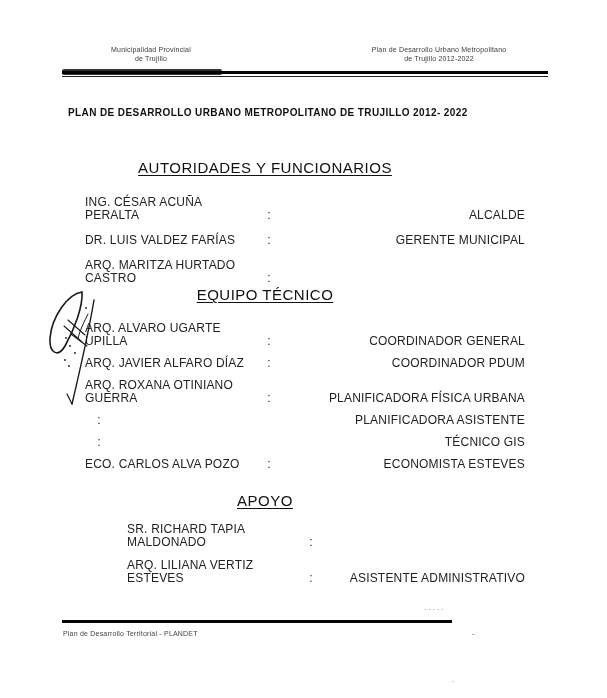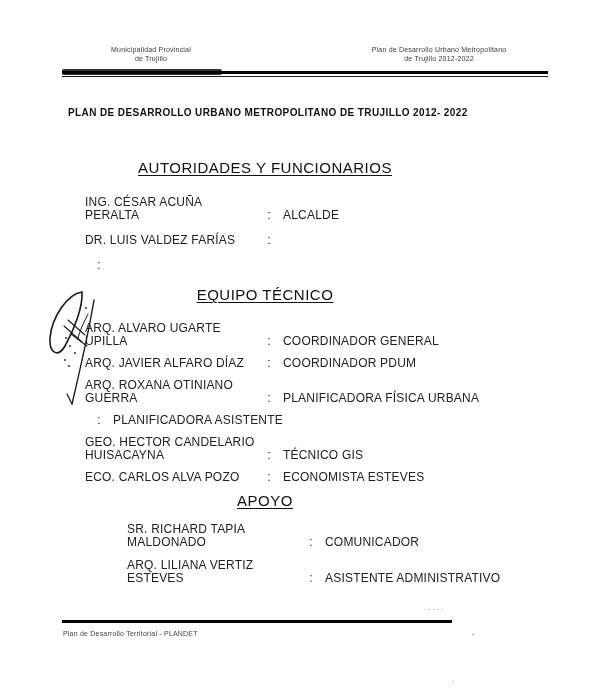--- a/index.html
+++ b/index.html
@@ -36,21 +36,21 @@
   .rows{position:absolute;left:85px;width:440px;}
   .rows.autoridades{top:196px;}
   .rows.equipo{top:322px;}
   .rows.apoyo{top:523px;}
   .row{display:flex;align-items:flex-end;margin-bottom:12px;font-size:12px;letter-spacing:.2px;color:#222;line-height:13px;}
   .rows.autoridades .row{margin-bottom:12px;}
   .rows.equipo .row{margin-bottom:9px;}
   .rows.apoyo .row{margin-bottom:10px;margin-left:42px;}
   .cell-name{width:170px;white-space:pre-line;}
   .cell-sep{width:28px;text-align:center;}
-  .cell-role{flex:1;}
+  .cell-role{flex:1;text-align:right;}
   
   .signature{position:absolute;left:42px;top:280px;width:70px;height:140px;pointer-events:none;}
   
   .foot-dots{position:absolute;left:424px;top:606px;font-size:7px;color:#777;letter-spacing:2px;}
   .foot-rule{position:absolute;left:62px;top:620px;width:390px;height:3px;background:#050505;}
   .foot-text{position:absolute;left:63px;top:630px;font-size:7px;color:#444;letter-spacing:.2px;}
   .foot-pagemark{position:absolute;left:472px;top:629px;font-size:8px;color:#555;}
   .bottom-artifact{position:absolute;left:452px;top:678px;font-size:7px;color:#666;}
 </style>
 </head>
@@ -75,22 +75,24 @@
   <div class="sec-head autoridades">AUTORIDADES Y FUNCIONARIOS</div>
   <div class="rows autoridades">
     <div class="row">
       <div class="cell-name">ING. CÉSAR ACUÑA PERALTA</div>
       <div class="cell-sep">:</div>
       <div class="cell-role">ALCALDE</div>
     </div>
     <div class="row">
       <div class="cell-name">DR. LUIS VALDEZ FARÍAS</div>
       <div class="cell-sep">:</div>
+      <div class="cell-role">GERENTE MUNICIPAL</div>
     </div>
     <div class="row">
+      <div class="cell-name">ARQ. MARITZA HURTADO CASTRO</div>
       <div class="cell-sep">:</div>
     </div>
   </div>
 
   <div class="sec-head equipo">EQUIPO TÉCNICO</div>
   <div class="rows equipo">
     <div class="row">
       <div class="cell-name">ARQ. ALVARO UGARTE UPILLA</div>
       <div class="cell-sep">:</div>
       <div class="cell-role">COORDINADOR GENERAL</div>
@@ -103,38 +105,35 @@
     <div class="row">
       <div class="cell-name">ARQ. ROXANA OTINIANO GUERRA</div>
       <div class="cell-sep">:</div>
       <div class="cell-role">PLANIFICADORA FÍSICA URBANA</div>
     </div>
     <div class="row">
       <div class="cell-sep">:</div>
       <div class="cell-role">PLANIFICADORA ASISTENTE</div>
     </div>
     <div class="row">
-      <div class="cell-name">GEO. HECTOR CANDELARIO
-HUISACAYNA</div>
       <div class="cell-sep">:</div>
       <div class="cell-role">TÉCNICO GIS</div>
     </div>
     <div class="row">
       <div class="cell-name">ECO. CARLOS ALVA POZO</div>
       <div class="cell-sep">:</div>
       <div class="cell-role">ECONOMISTA ESTEVES</div>
     </div>
   </div>
 
   <div class="sec-head apoyo">APOYO</div>
   <div class="rows apoyo">
     <div class="row">
       <div class="cell-name">SR. RICHARD TAPIA MALDONADO</div>
       <div class="cell-sep">:</div>
-      <div class="cell-role">COMUNICADOR</div>
     </div>
     <div class="row">
       <div class="cell-name">ARQ. LILIANA VERTIZ ESTEVES</div>
       <div class="cell-sep">:</div>
       <div class="cell-role">ASISTENTE ADMINISTRATIVO</div>
     </div>
   </div>
 
   <svg class="signature" viewBox="0 0 70 140" xmlns="http://www.w3.org/2000/svg">
     <g fill="none" stroke="#1a1a1a" stroke-linecap="round">

